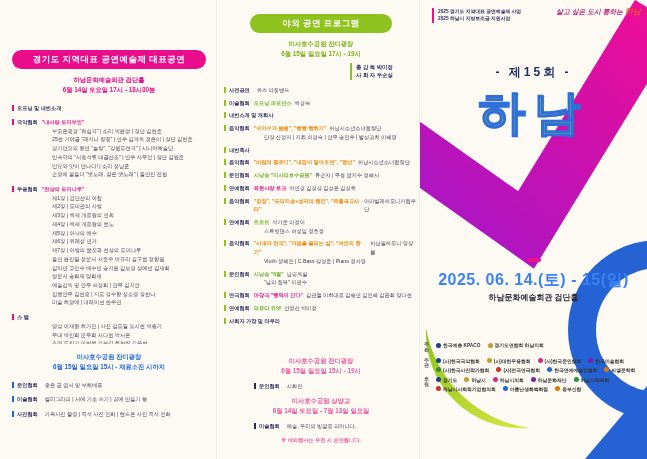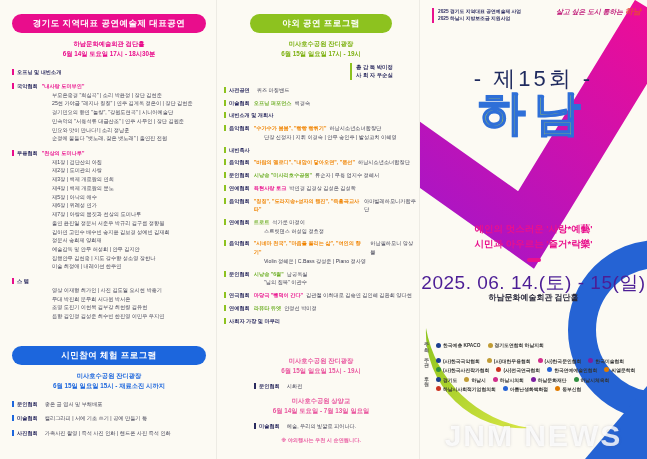--- a/index.html
+++ b/index.html
@@ -5,21 +5,21 @@
   html,body{margin:0;padding:0;background:#888;}
   #poster{position:relative;width:647px;height:459px;background:#fcfaf3;overflow:hidden;
           font-family:"Liberation Sans","DejaVu Sans",sans-serif;}
   .fold{position:absolute;top:0;bottom:0;width:1px;background:rgba(0,0,0,0.06);}
   
   .colL{position:absolute;left:12px;top:14px;width:194px;max-height:330px;overflow:hidden;}
   .colM{position:absolute;left:224px;top:14px;width:194px;max-height:334px;overflow:hidden;}
   .colR{position:absolute;left:420px;top:0;width:227px;height:459px;}
   
   .pill{border-radius:999px;color:#fff;font-weight:bold;text-align:center;
-        font-size:8.5px;padding:3.5px 0;letter-spacing:0.5px;}
+        font-size:8.5px;padding:3.5px 0;letter-spacing:0.5px;margin-top:36px;}
   .pill.mag{background:#e90d8c;}
   .pill.grn{background:#8dc21f;}
   .pill.blu{background:#1c66dd;}
   .pill.mid{width:142px;margin:0 auto;}
   
   .venue{text-align:center;font-weight:bold;font-size:6.3px;margin-top:6px;line-height:1.55;}
   .c-mag{color:#e90d8c;} .c-grn{color:#7cb00f;} .c-blu{color:#1c66dd;} .c-pnk{color:#e9579f;}
   
   .secs{margin-top:9px;}
   .sec{margin-bottom:6px;}
@@ -39,28 +39,28 @@
   .botM{position:absolute;left:224px;top:350px;width:194px;}
   .note{text-align:center;font-size:5.2px;font-weight:bold;margin-top:7px;}
   
   .deco{position:absolute;left:0;top:0;z-index:0;}
   .notices{position:absolute;left:12px;top:8px;border-left:2px solid #e9118d;padding-left:4px;
            font-size:4.8px;font-weight:bold;color:#29295e;line-height:1.55;z-index:2;}
   .slogan{position:absolute;right:6px;top:6px;font-size:6.8px;font-style:italic;font-weight:bold;
           color:#c2247e;z-index:2;}
   .slogan .city{color:#e8483d;font-size:8px;}
   .rcenter{position:absolute;left:0;width:100%;text-align:center;z-index:2;}
-  .edition{top:64px;font-size:22px;font-weight:400;color:#1f2a5e;letter-spacing:3px;}
+  .edition{top:64px;font-size:12px;font-weight:700;color:#1f2a5e;letter-spacing:3px;}
   .t1{top:82px;font-size:47px;font-weight:800;color:#c5d838;letter-spacing:8px;
       -webkit-text-stroke:1.5px #2e6fd8;text-shadow:0 0 1px #2e6fd8;}
   .t2{top:136px;font-size:47px;font-weight:800;color:#2e6fd8;letter-spacing:2px;}
   .tagline{top:222px;font-size:9.5px;font-weight:800;color:#e9118d;line-height:1.55;}
   .dash{position:absolute;left:50%;margin-left:-7px;top:258px;width:14px;height:4px;
         background:#e9118d;border-radius:2px;z-index:2;}
-  .bigdate{top:270px;font-size:19px;font-weight:400;color:#4c1d95;letter-spacing:0.5px;}
+  .bigdate{top:270px;font-size:16px;font-weight:700;color:#3b82f6;letter-spacing:0.5px;}
   .rvenue1{top:292px;font-size:8px;font-weight:bold;color:#2c2c3e;}
   .rvenue2{top:304px;font-size:8px;font-weight:bold;color:#2c2c3e;}
   
   .footer{position:absolute;left:4px;right:2px;top:342px;height:114px;overflow:hidden;z-index:2;}
   .frow{display:flex;align-items:flex-start;margin-bottom:4px;}
   .flabel{flex:0 0 8px;font-size:5px;font-weight:bold;color:#555;line-height:1.15;
           word-break:break-all;margin-right:4px;}
   .chips{display:flex;flex-wrap:wrap;gap:3px 7px;flex:1;align-items:center;}
   .chip{display:flex;align-items:center;gap:2px;font-size:4.8px;font-weight:bold;color:#333;white-space:nowrap;}
   .chip .dot{width:5px;height:5px;border-radius:50%;}
@@ -128,21 +128,20 @@
           </div>
           <div class="slines">영상 이재형 최가인 | 사진 김도일 오시현 박종기</div>
           <div class="slines">무대 박진희 문무희 서다윈 박서은</div>
           <div class="slines">조명 도진기 이현복 김부강 최현령 김유현</div>
           <div class="slines">음향 김인정 김성준 최수빈 한진영 이민우 우지연</div>
         </div>
       </div>
   </div>
 
   <div class="botL">
-    <div class="pill blu">시민참여 체험 프로그램</div>
     <div class="venue c-blu">
       <div>미사호수공원 잔디광장</div>
       <div>6월 15일 일요일 15시 - 재료소진 시까지</div>
     </div>
     <div class="secs" id="left-bottom-items">
         <div class="sec">
           <div class="shead">
             <span class="bar blu"></span>
             <span class="lbl">문인협회</span>
             <span class="txt">좋은 글 엽서 및 부채배포</span>
@@ -345,24 +344,20 @@
     <div class="notices">
       <div>2025 경기도 지역대표 공연예술제 사업</div>
       <div>2025 하남시 지방보조금 지원사업</div>
     </div>
     <div class="slogan">
       <span>살고 싶은 도시 통하는 </span><span class="city">하남</span>
     </div>
 
     <div class="rcenter edition">- 제15회 -</div>
     <div class="rcenter t1">하남</div>
-    <div class="rcenter tagline">
-      <div>예인의 멋스러운 '사랑*예藝'</div>
-      <div>시민과 아우르는 '즐거*락樂'</div>
-    </div>
     <div class="dash"></div>
     <div class="rcenter bigdate">2025. 06. 14.(토) - 15(일)</div>
     <div class="rcenter rvenue1">하남문화예술회관 검단홀</div>
 
     <div class="footer" id="footer-rows">
         <div class="frow">
           <span class="flabel">주최</span>
           <div class="chips">
             <span class="chip">
               <span class="dot" style="background: rgb(27, 63, 143);"></span>
@@ -442,15 +437,14 @@
               <span class="dot" style="background: rgb(37, 99, 212);"></span>
               <span>아름난생화백화점</span>
             </span>
             <span class="chip">
               <span class="dot" style="background: rgb(224, 123, 0);"></span>
               <span>동부신협</span>
             </span>
           </div>
         </div>
       </div>
-    <div class="wm">JNM NEWS</div>
   </div>
 </div>
 
 </body></html>

